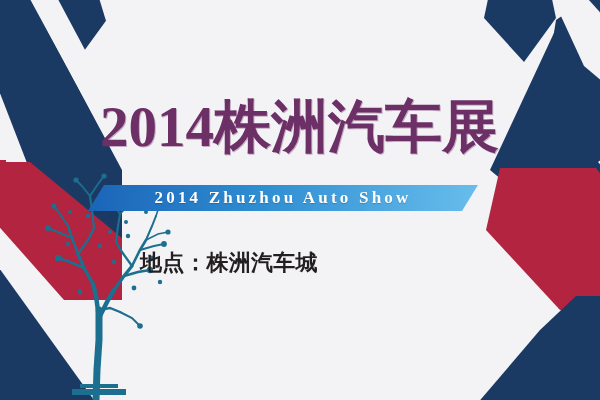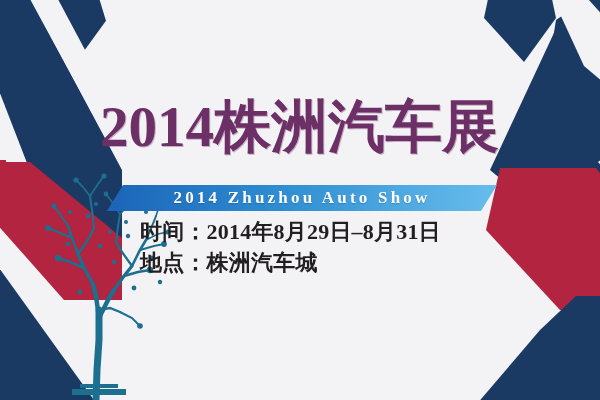--- a/index.html
+++ b/index.html
@@ -35,21 +35,21 @@
     font-size: 57px;
     line-height: 70px;
     font-weight: 700;
     color: #6c2f66;
     letter-spacing: 0px;
     white-space: nowrap;
     text-shadow: 1px 1px 0 rgba(108,47,102,0.35);
   }
   #subtitle-banner {
     position: absolute;
-    left: 107px;
+    left: 88px;
     top: 185px;
     width: 390px;
     height: 26px;
   }
   #subtitle-banner svg {
     position: absolute;
     left: 0; top: 0;
     width: 390px;
     height: 26px;
   }
@@ -194,18 +194,17 @@
             <stop offset="0%" stop-color="#1b64b8"></stop>
             <stop offset="45%" stop-color="#2f8ed2"></stop>
             <stop offset="100%" stop-color="#68bdec"></stop>
           </linearGradient>
         </defs>
         <polygon points="16,0 390,0 374,26 0,26" fill="url(#bannerGrad)"></polygon>
       </svg>
       <div id="subtitle-text">2014 Zhuzhou Auto Show</div>
     </div>
 
-    <div class="info-line" id="info-time">时间：2014年8月29日–8月31日</div>
 
     <div class="info-line" id="info-place">地点：株洲汽车城</div>
 
   </div>
 </div>
 
 </body></html>

